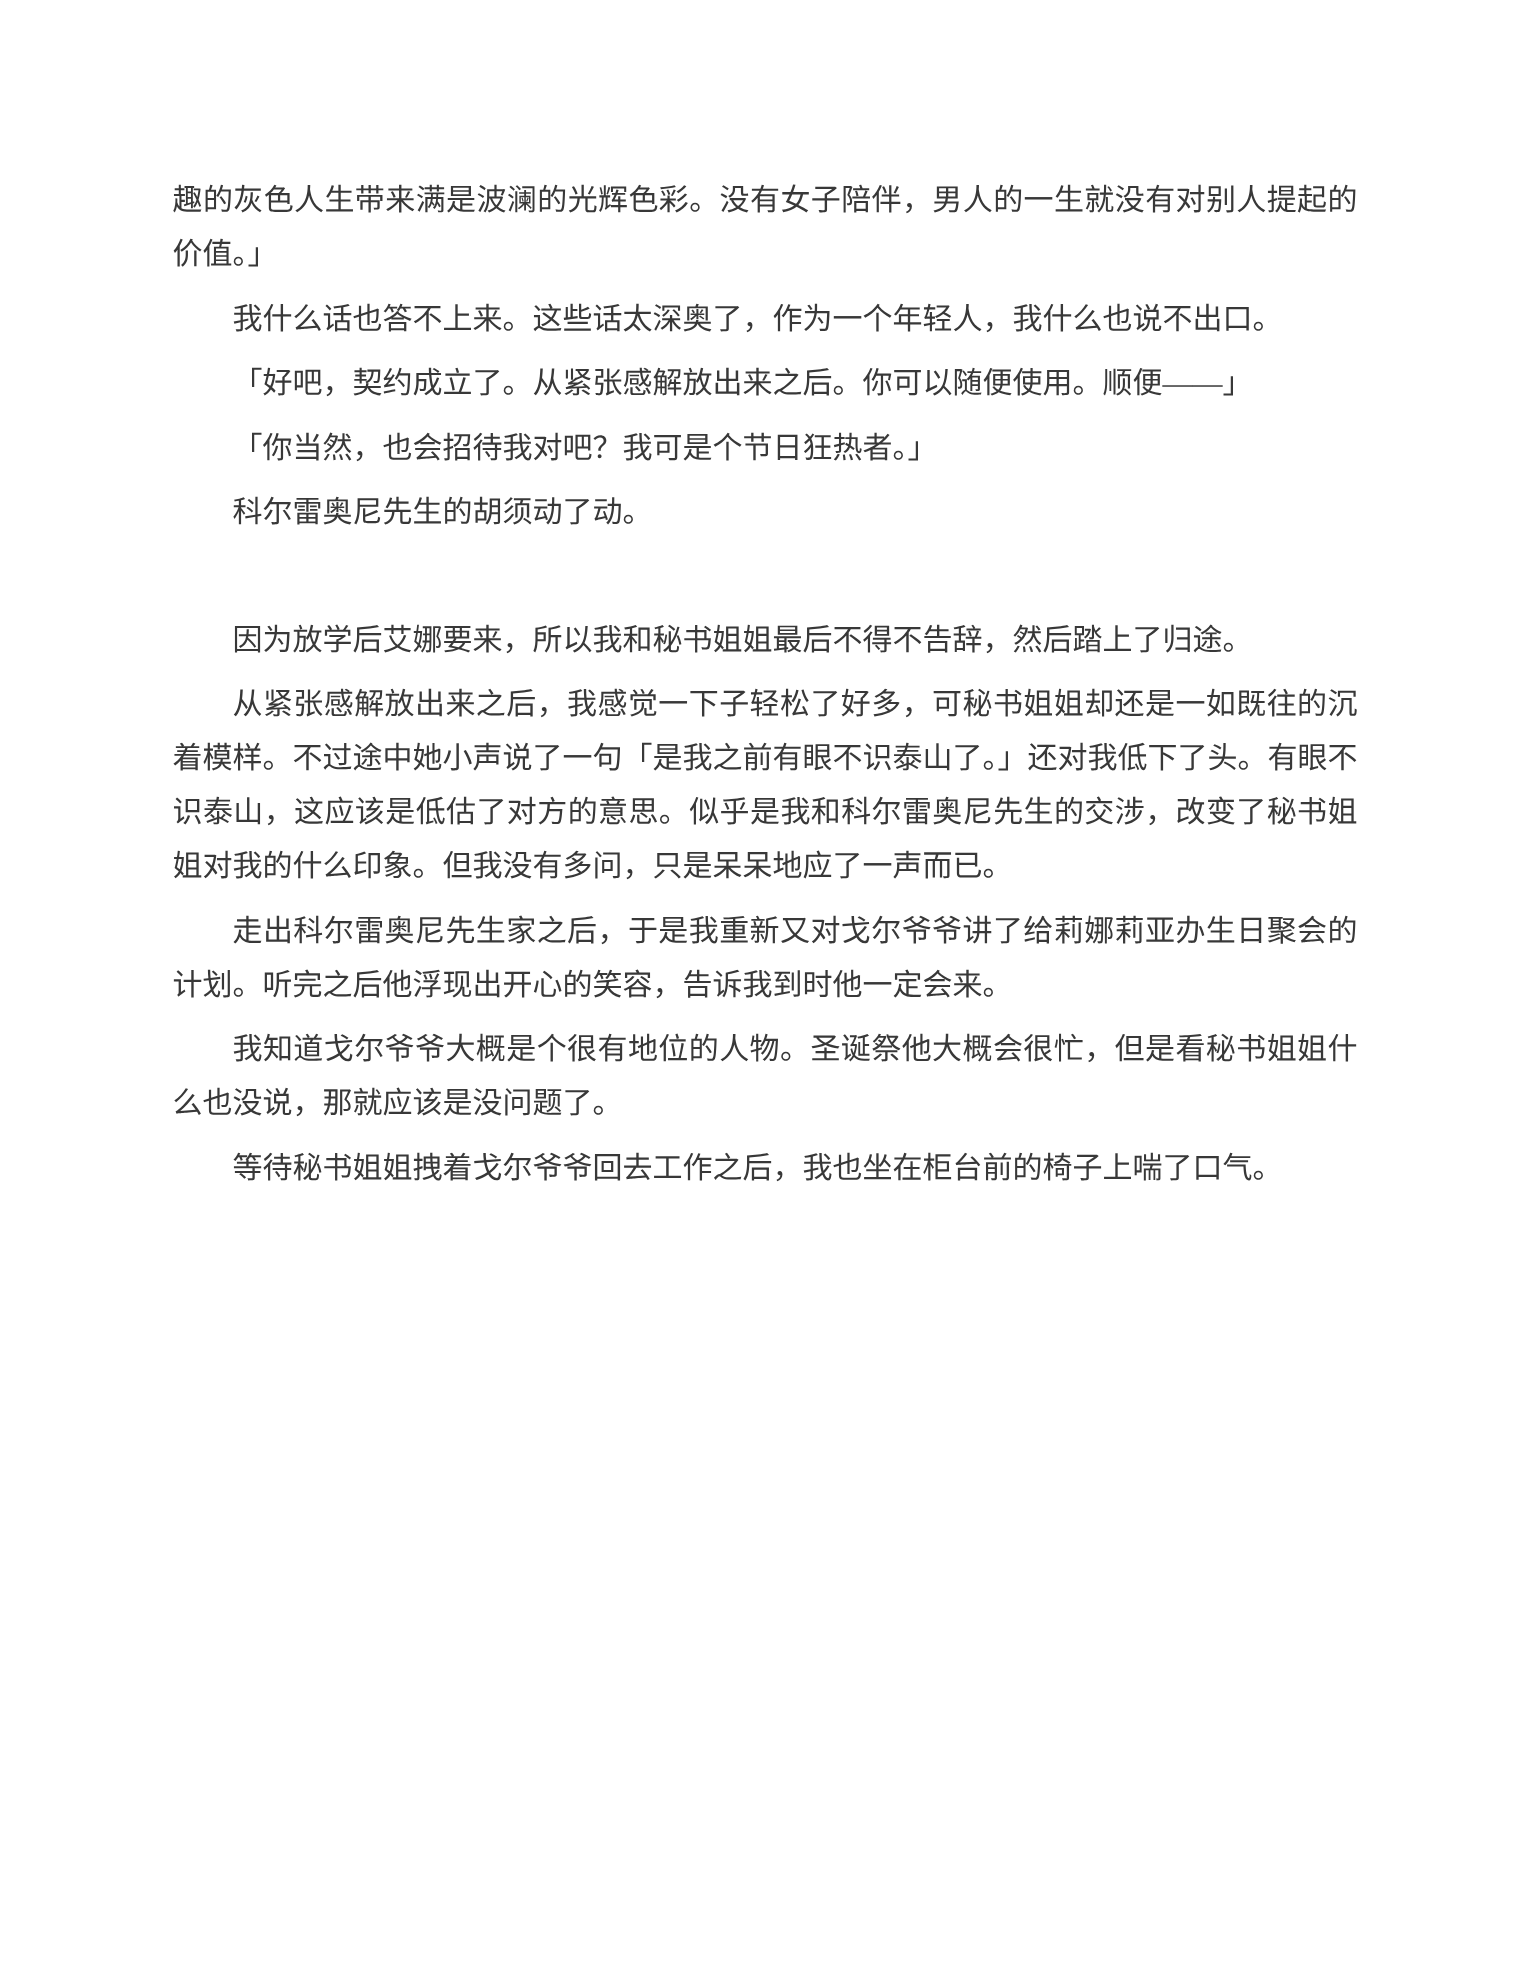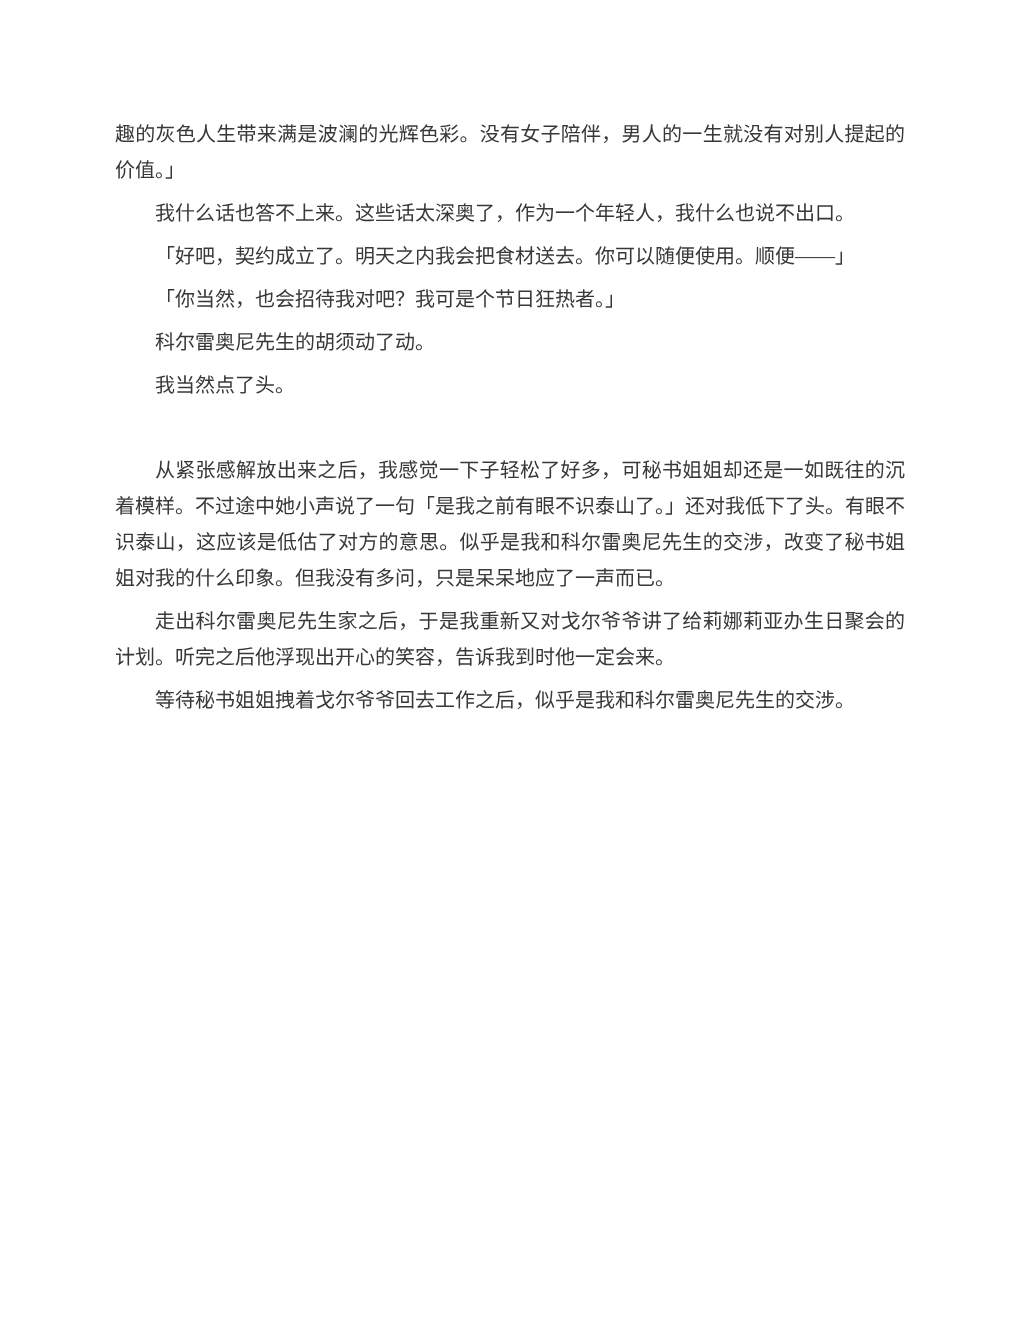--- a/index.html
+++ b/index.html
@@ -34,23 +34,24 @@
   .section-break {
     height: 42px;
   }
 </style>
 </head>
 <body>
 
 <main class="page">
   <p>趣的灰色人生带来满是波澜的光辉色彩。没有女子陪伴，男人的一生就没有对别人提起的价值。」</p>
   <p class="indent">我什么话也答不上来。这些话太深奥了，作为一个年轻人，我什么也说不出口。</p>
-  <p class="indent">「好吧，契约成立了。明天之内我会把食材送去。你可以随便使用。顺便——」</p>
+  <p class="indent">「好吧，契约成立了。从紧张感解放出来之后。你可以随便使用。顺便——」</p>
   <p class="indent">「你当然，也会招待我对吧？我可是个节日狂热者。」</p>
   <p class="indent">科尔雷奥尼先生的胡须动了动。</p>
-  <p class="indent">我当然点了头。</p>
 
   <div class="section-break"></div>
 
+  <p class="indent">因为放学后艾娜要来，所以我和秘书姐姐最后不得不告辞，然后踏上了归途。</p>
   <p class="indent">从紧张感解放出来之后，我感觉一下子轻松了好多，可秘书姐姐却还是一如既往的沉着模样。不过途中她小声说了一句「是我之前有眼不识泰山了。」还对我低下了头。有眼不识泰山，这应该是低估了对方的意思。似乎是我和科尔雷奥尼先生的交涉，改变了秘书姐姐对我的什么印象。但我没有多问，只是呆呆地应了一声而已。</p>
   <p class="indent">走出科尔雷奥尼先生家之后，于是我重新又对戈尔爷爷讲了给莉娜莉亚办生日聚会的计划。听完之后他浮现出开心的笑容，告诉我到时他一定会来。</p>
-  <p class="indent">等待秘书姐姐拽着戈尔爷爷回去工作之后，似乎是我和科尔雷奥尼先生的交涉。</p>
+  <p class="indent">我知道戈尔爷爷大概是个很有地位的人物。圣诞祭他大概会很忙，但是看秘书姐姐什么也没说，那就应该是没问题了。</p>
+  <p class="indent">等待秘书姐姐拽着戈尔爷爷回去工作之后，我也坐在柜台前的椅子上喘了口气。</p>
 </main>
 
 </body></html>

